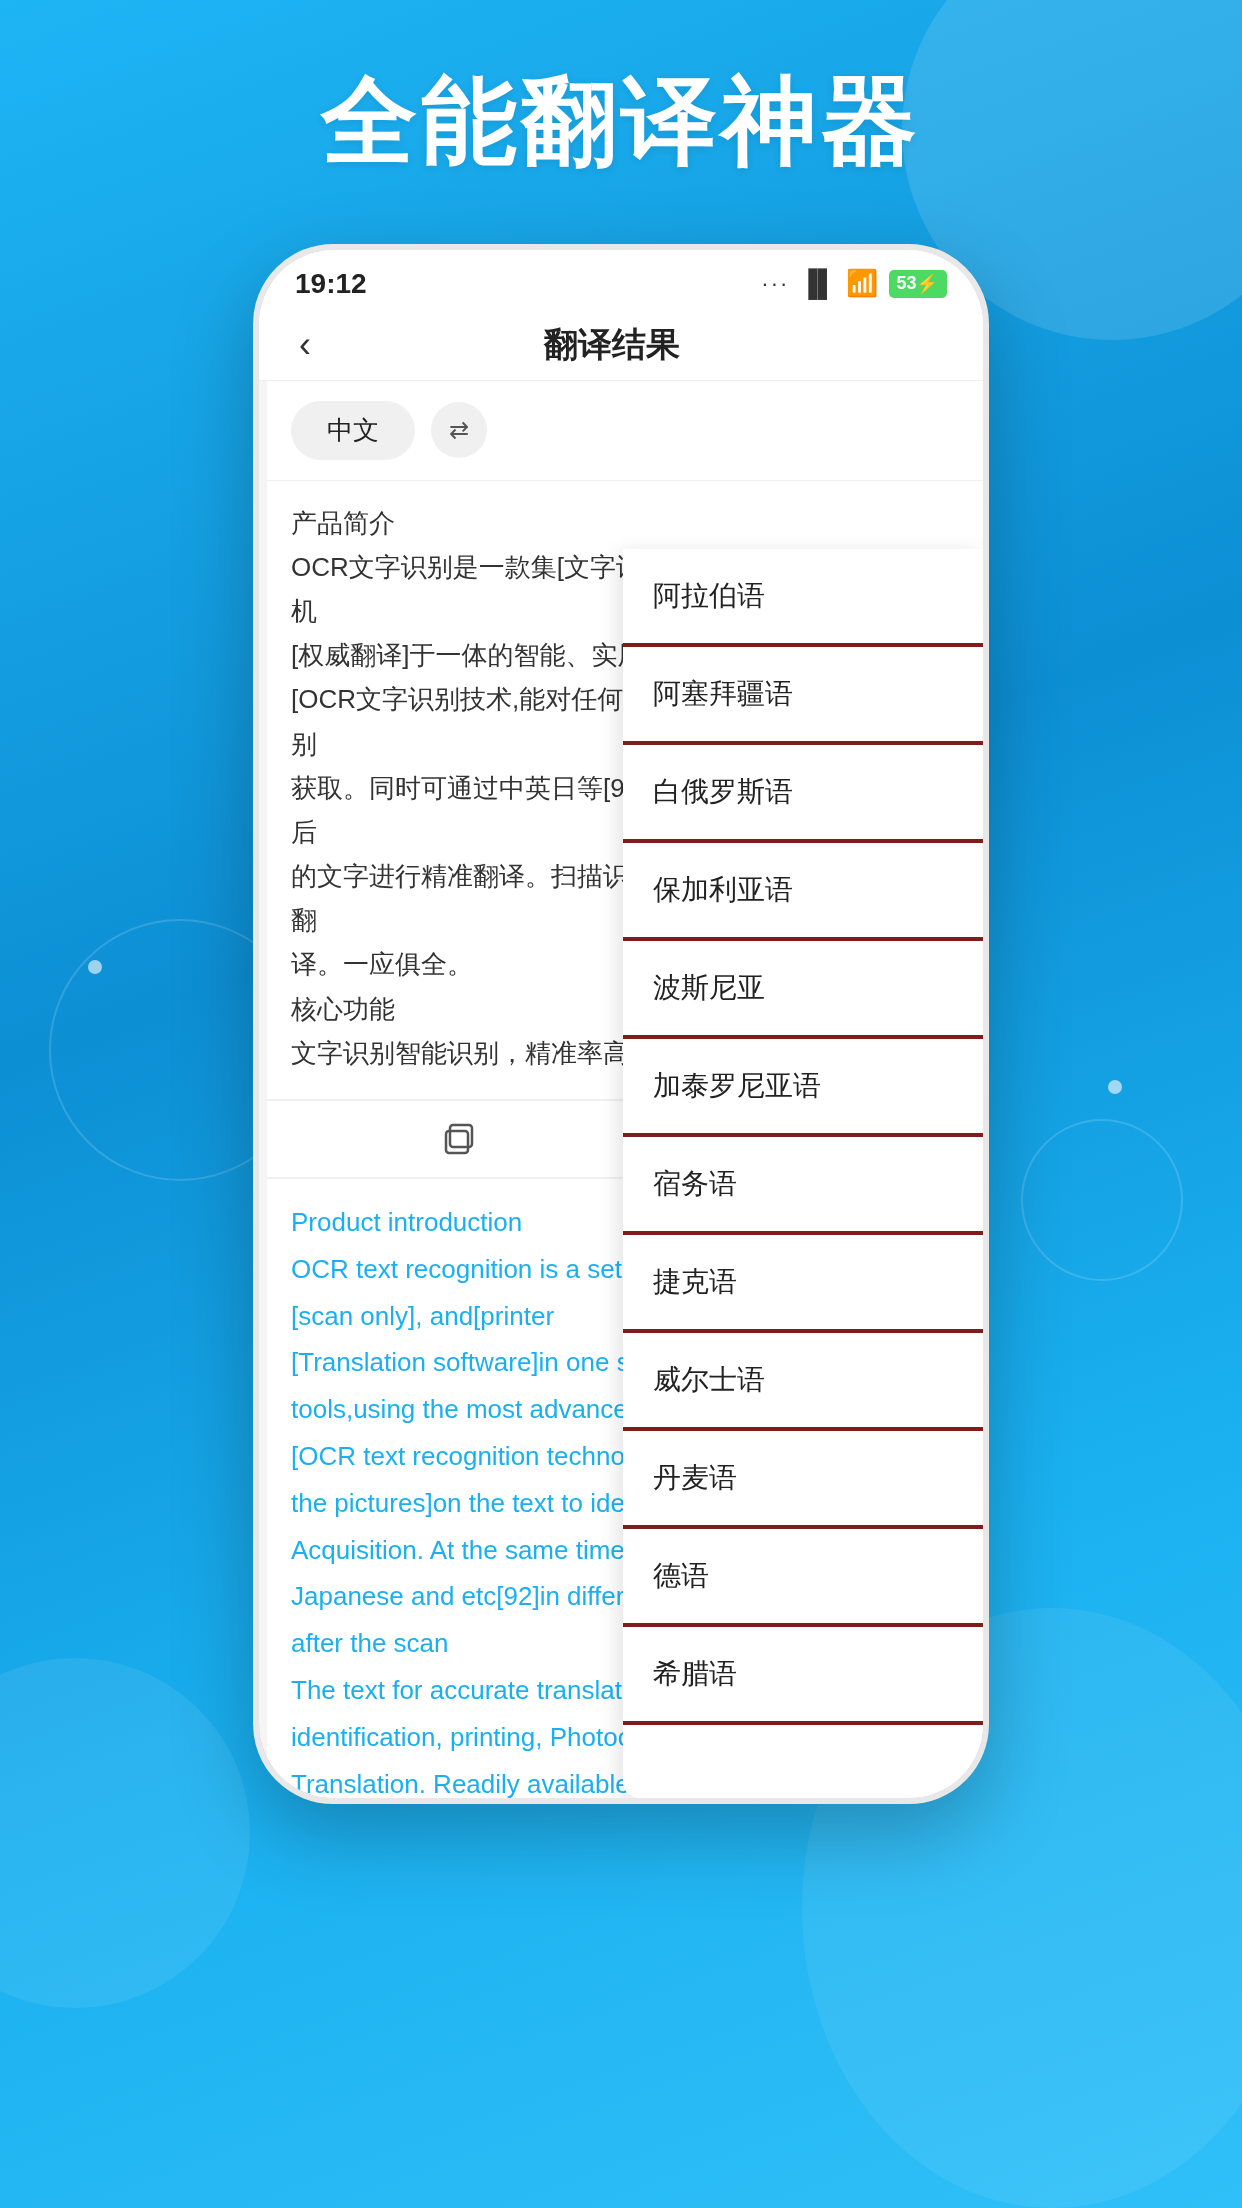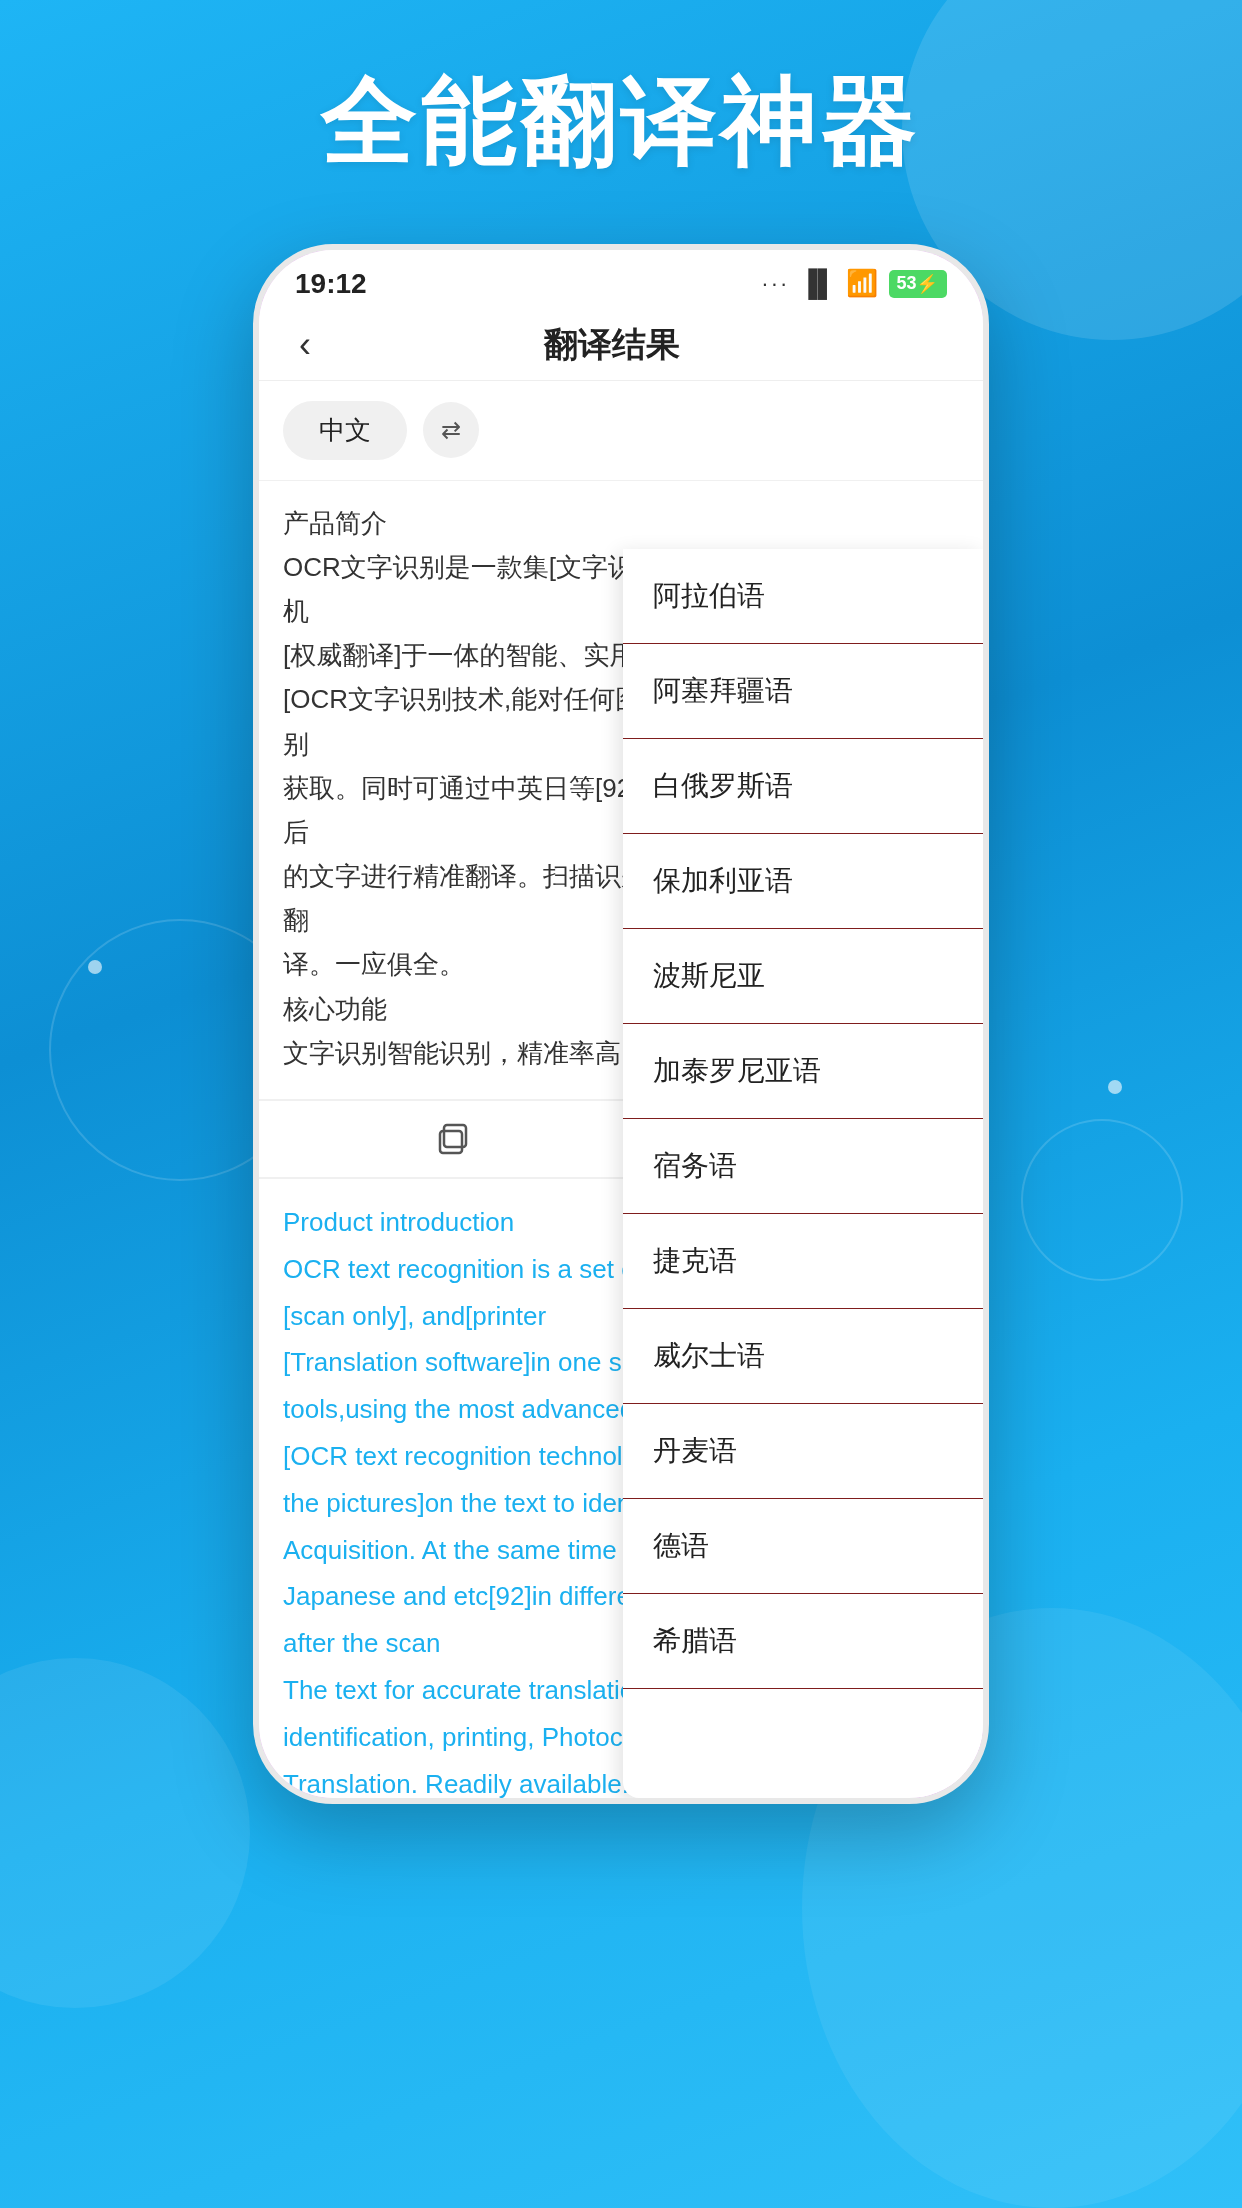--- a/index.html
+++ b/index.html
@@ -162,20 +162,21 @@
       margin-right: 50px;
     }
 
     
     .translation-area {
       flex: 1;
       background: #fff;
       display: flex;
       flex-direction: column;
       overflow: hidden;
+      margin-left: 8px;
     }
 
     
     .lang-selector-row {
       display: flex;
       align-items: center;
       padding: 20px 24px;
       background: #fff;
       gap: 16px;
       border-bottom: 1px solid #f0f0f0;
@@ -267,21 +268,21 @@
       box-shadow: -4px 4px 20px rgba(0,0,0,0.12);
       border-radius: 0 0 0 16px;
       z-index: 10;
       bottom: 0;
     }
 
     .dropdown-item {
       padding: 28px 30px;
       font-size: 28px;
       color: #222;
-      border-bottom: 1px solid #7f1d1d;
+      border-bottom: 4px solid #7f1d1d;
       cursor: pointer;
     }
   </style>
 </head>
 <body>
 
 <div class="bg-gradient"></div>
 <div class="bg-circle-top-right"></div>
 <div class="bg-circle-bottom-left"></div>
 <div class="bg-arc-right"></div>

